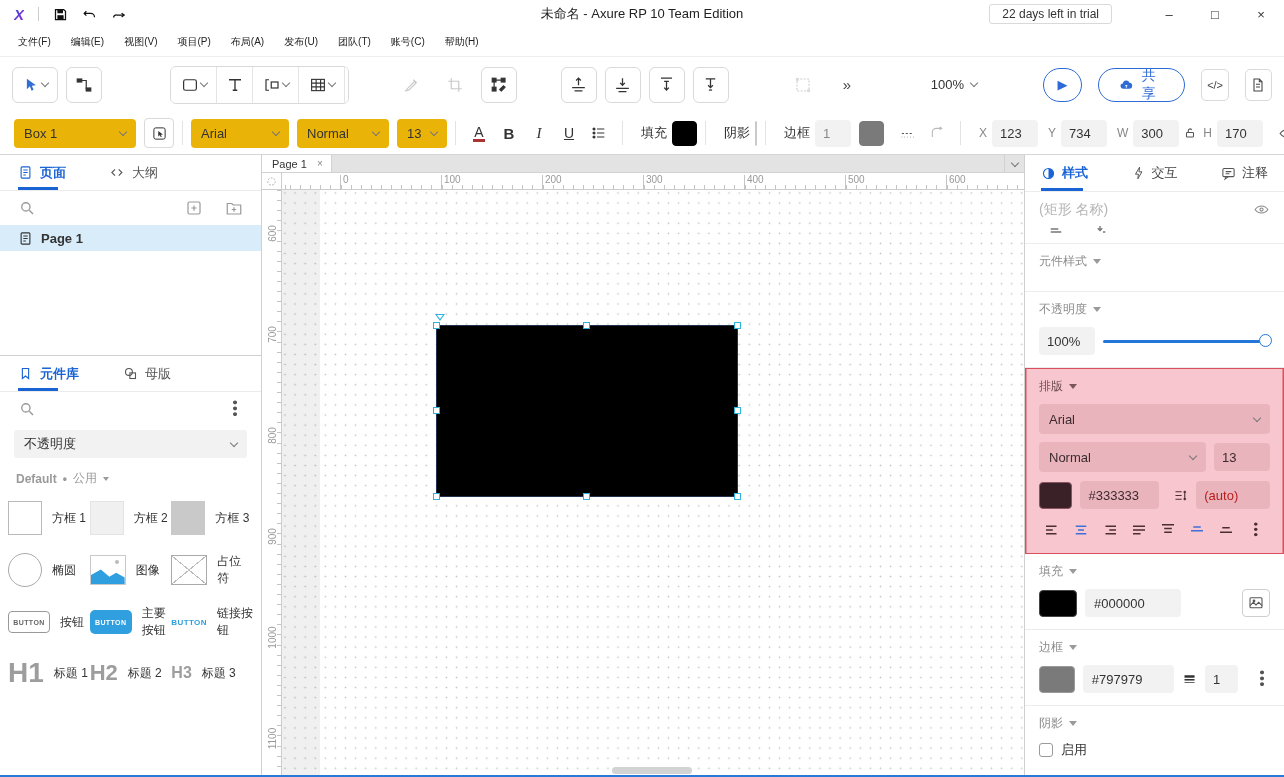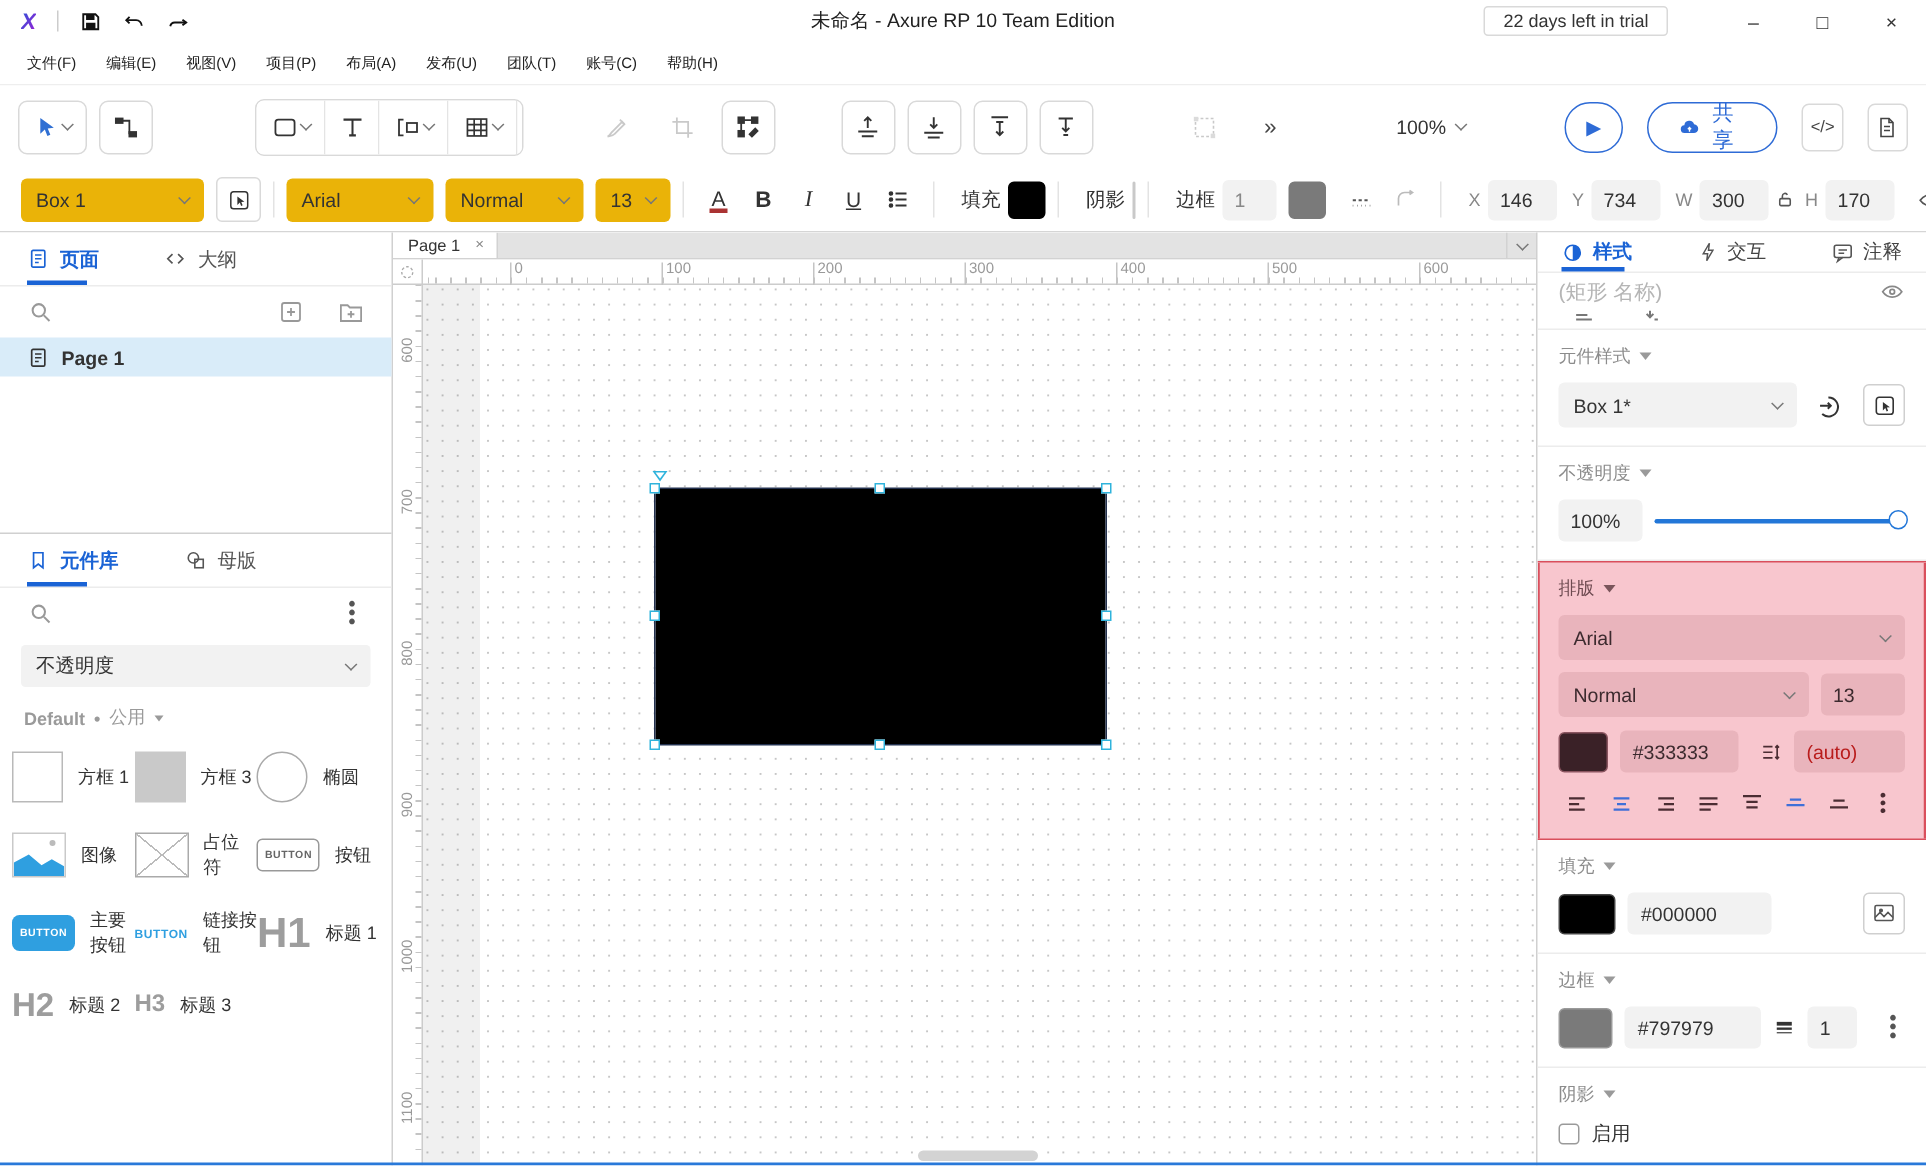--- a/index.html
+++ b/index.html
@@ -399,21 +399,21 @@
           <path d="M4 17h.5M8 17h.5M12 17h.5M16 17h.5M20 17h.5"></path>
         </svg>
     </div>
     <div class="fmt-btn disabled">
       <svg viewBox="0 0 24 24" width="16" height="16" fill="none" stroke="#bbb" stroke-width="1.7">
           <path d="M5 18v-7a6 6 0 016-6h8M16 3l3 2-3 2"></path>
         </svg>
     </div>
     <div class="vsep"></div>
     <span class="coord-label">X</span>
-    <div class="inp" style="width:46px">146</div>
+    <div class="inp" style="width:46px">123</div>
     <span class="coord-label">Y</span>
     <div class="inp" style="width:46px">734</div>
     <span class="coord-label">W</span>
     <div class="inp" style="width:46px">300</div>
     <div class="fmt-btn" style="width:22px">
       <svg viewBox="0 0 24 24" width="14" height="14" fill="none" stroke="#555" stroke-width="1.8">
           <rect x="6" y="11" width="12" height="8" rx="1.5"></rect>
           <path d="M9 11V8a3 3 0 015.7-1.3"></path>
         </svg>
     </div>
@@ -504,20 +504,24 @@
         <div class="lib-group">
           <span>Default</span>
           <span>•</span>
           <span style="font-weight:normal">公用</span>
           <span class="tri" style="width:0;height:0;border:3.5px solid transparent;border-top:4.5px solid #9a9a9a;margin-top:4px"></span>
         </div>
         <div class="widget-grid">
           <div class="wcell">
               <span class="g-box1"></span>
               <span class="wlabel">方框 1</span>
+            </div>
+          <div class="wcell">
+              <span class="g-box2"></span>
+              <span class="wlabel">方框 2</span>
             </div>
           <div class="wcell">
               <span class="g-box3"></span>
               <span class="wlabel">方框 3</span>
             </div>
           <div class="wcell">
               <span class="g-ellipse"></span>
               <span class="wlabel">椭圆</span>
             </div>
           <div class="wcell">
@@ -647,37 +651,20 @@
         <svg viewBox="0 0 24 24" width="18" height="18" fill="none" stroke="#777" stroke-width="1.8">
             <path d="M12 12v6M9 15l3 3 3-3M16 20h3"></path>
           </svg>
       </div>
 
       <div class="sec">
         <div class="seclabel">
           <span>元件样式</span>
             <span class="tri"></span>
         </div>
-        <div class="row">
-          <div class="sp-sel" style="flex:1">
-            <span>Box 1*</span>
-            <span class="chevd"></span>
-          </div>
-          <div class="icbtn">
-            <svg viewBox="0 0 24 24" width="19" height="19" fill="none" stroke="#333" stroke-width="1.7">
-                <path d="M10 5a8 8 0 11-5.2 14M3 12h9M9.5 9.5L12 12l-2.5 2.5"></path>
-              </svg>
-          </div>
-          <div class="icbtn bordered">
-            <svg viewBox="0 0 24 24" width="15" height="15" fill="none" stroke="#333" stroke-width="1.7">
-                <rect x="3" y="3" width="18" height="18" rx="3"></rect>
-                <path d="M10 8v9l2.6-2.5L14 18l1.6-.7-1.4-3.4 3.3-.4z" fill="#333" stroke="none"></path>
-              </svg>
-          </div>
-        </div>
       </div>
 
       <div class="sec">
         <div class="seclabel">
           <span>不透明度</span>
             <span class="tri"></span>
         </div>
         <div class="row">
           <div class="op-input">100%</div>
           <div class="slider">

